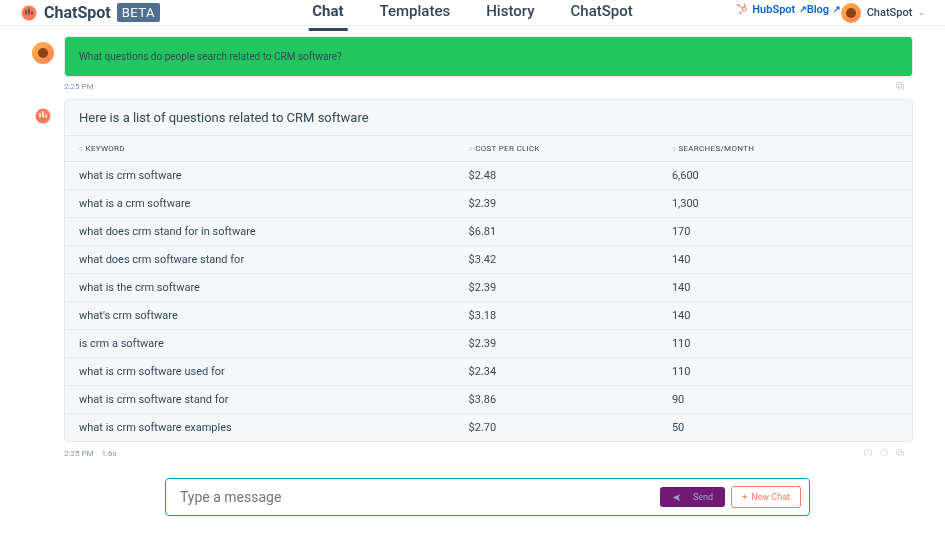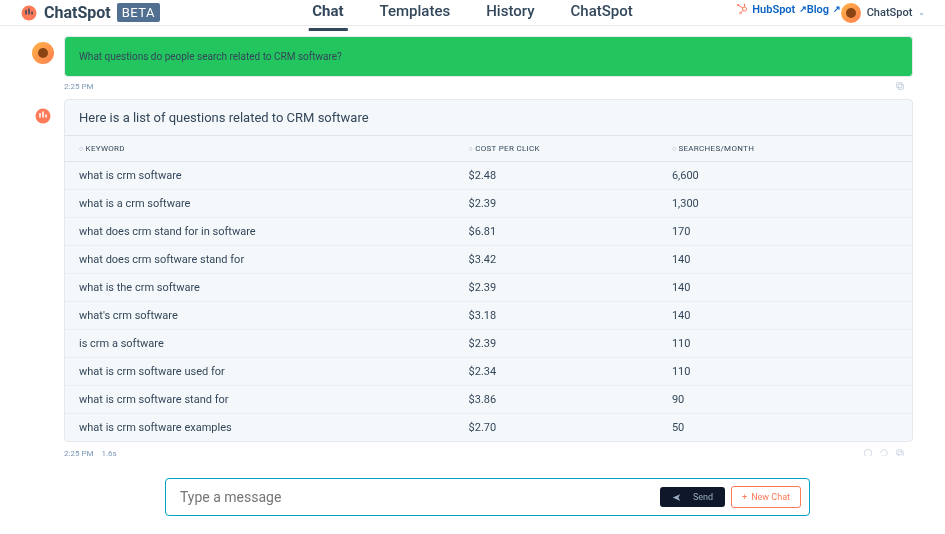--- a/index.html
+++ b/index.html
@@ -37,21 +37,21 @@
 .table td{font-size:11px;color:#33475b;padding:7px 14px;border-bottom:1px solid #eaedf1}
 .table tr:last-child td{border-bottom:none}
 .col-k{width:46%}
 .col-c{width:24%}
 .col-s{width:30%}
 .bot-meta{display:flex;align-items:center;gap:8px;font-size:8px;color:#7c98b6;margin:6px 0 0 32px}
 .bot-actions{margin-left:auto;display:flex;gap:6px;margin-right:8px}
 .meta-icon{width:10px;height:10px;opacity:0.4;cursor:pointer}
 .input-bar{position:absolute;bottom:18px;left:165px;right:135px;display:flex;align-items:center;border:1px solid #00a4bd;border-radius:4px;padding:6px 8px;background:#fff}
 .input-field{flex:1;border:none;outline:none;font-size:14px;color:#7c98b6;padding:4px 6px;background:transparent}
-.send-btn{background:#0f172a;color:#99acc2;border:none;border-radius:3px;padding:5px 12px;font-size:9px;cursor:pointer;margin-right:6px;display:flex;align-items:center;gap:12px}
+.send-btn{background:#701a75;color:#99acc2;border:none;border-radius:3px;padding:5px 12px;font-size:9px;cursor:pointer;margin-right:6px;display:flex;align-items:center;gap:12px}
 .newchat-btn{background:#fff;color:#ff7a59;border:1px solid #ff7a59;border-radius:3px;padding:5px 10px;font-size:9px;cursor:pointer;display:flex;align-items:center;gap:4px}
 .hubspot-icon{width:12px;height:12px}
 </style>
 </head>
 <body>
 
 <div class="header">
   <div class="logo-area">
     <svg class="logo-icon" viewBox="0 0 24 24">
         <circle cx="12" cy="12" r="10" fill="#ff7a59"></circle>

